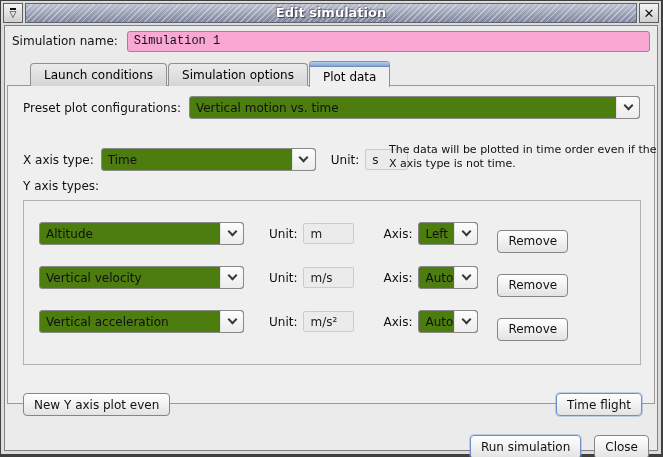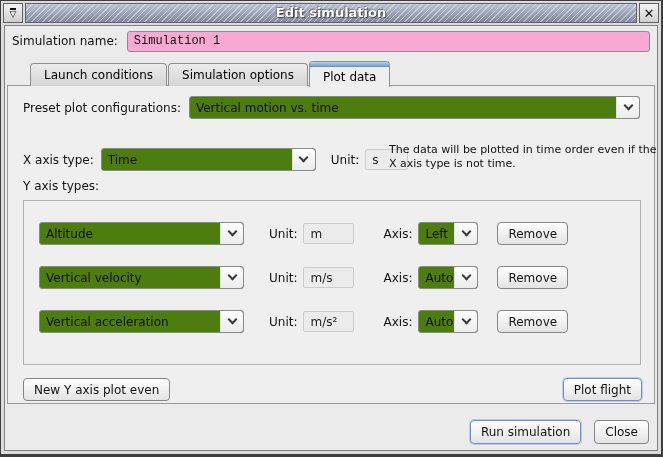--- a/index.html
+++ b/index.html
@@ -104,21 +104,21 @@
   .yr-type { width: 205px; }
   .yr-unit-lbl { margin-left: 25px; }
   .yr-unit { width: 51px; margin-left: 6px; }
   .yr-axis-lbl { margin-left: 29px; }
   .yr-axis { width: 60px; margin-left: 6px; }
   .yr-remove { margin-left: 19px; }
   
   .btn {
     height: 23px; padding: 0 10px; font-size: 12px; font-family: inherit; color: #111;
     background: linear-gradient(#ffffff, #e3e3e3);
-    border: 1px solid #858585; border-radius: 4px; cursor: pointer; white-space: nowrap;
+    border: 1px solid #858585; border-radius: 4px; cursor: pointer; white-space: nowrap; margin-top: 15px;
   }
   .btn.default { border-color: #6e8fc9; box-shadow: 0 0 0 1px rgba(120,152,205,0.40); }
   .newtype-btn { position: absolute; left: 15px; top: 292px; }
   .plotflight-btn { position: absolute; right: 12px; top: 292px; }
   .footer { position: absolute; right: 8px; top: 394px; display: flex; gap: 13px;
     align-items: center; }
   .footer .btn { height: 24px; }
 </style>
 </head>
 <body>
@@ -239,21 +239,21 @@
             <span class="combo-arrow">
                 <i class="chev"></i>
               </span>
           </div>
           <button class="btn yr-remove">Remove</button>
         </div>
 
       </div>
 
       <button class="btn newtype-btn">New Y axis plot even</button>
-      <button class="btn default plotflight-btn">Plot flight</button>
+      <button class="btn default plotflight-btn">Time flight</button>
 
     </div>
 
     <div class="footer">
       <button class="btn default">Run simulation</button>
       <button class="btn">Close</button>
     </div>
 
   </div>
 </div>

